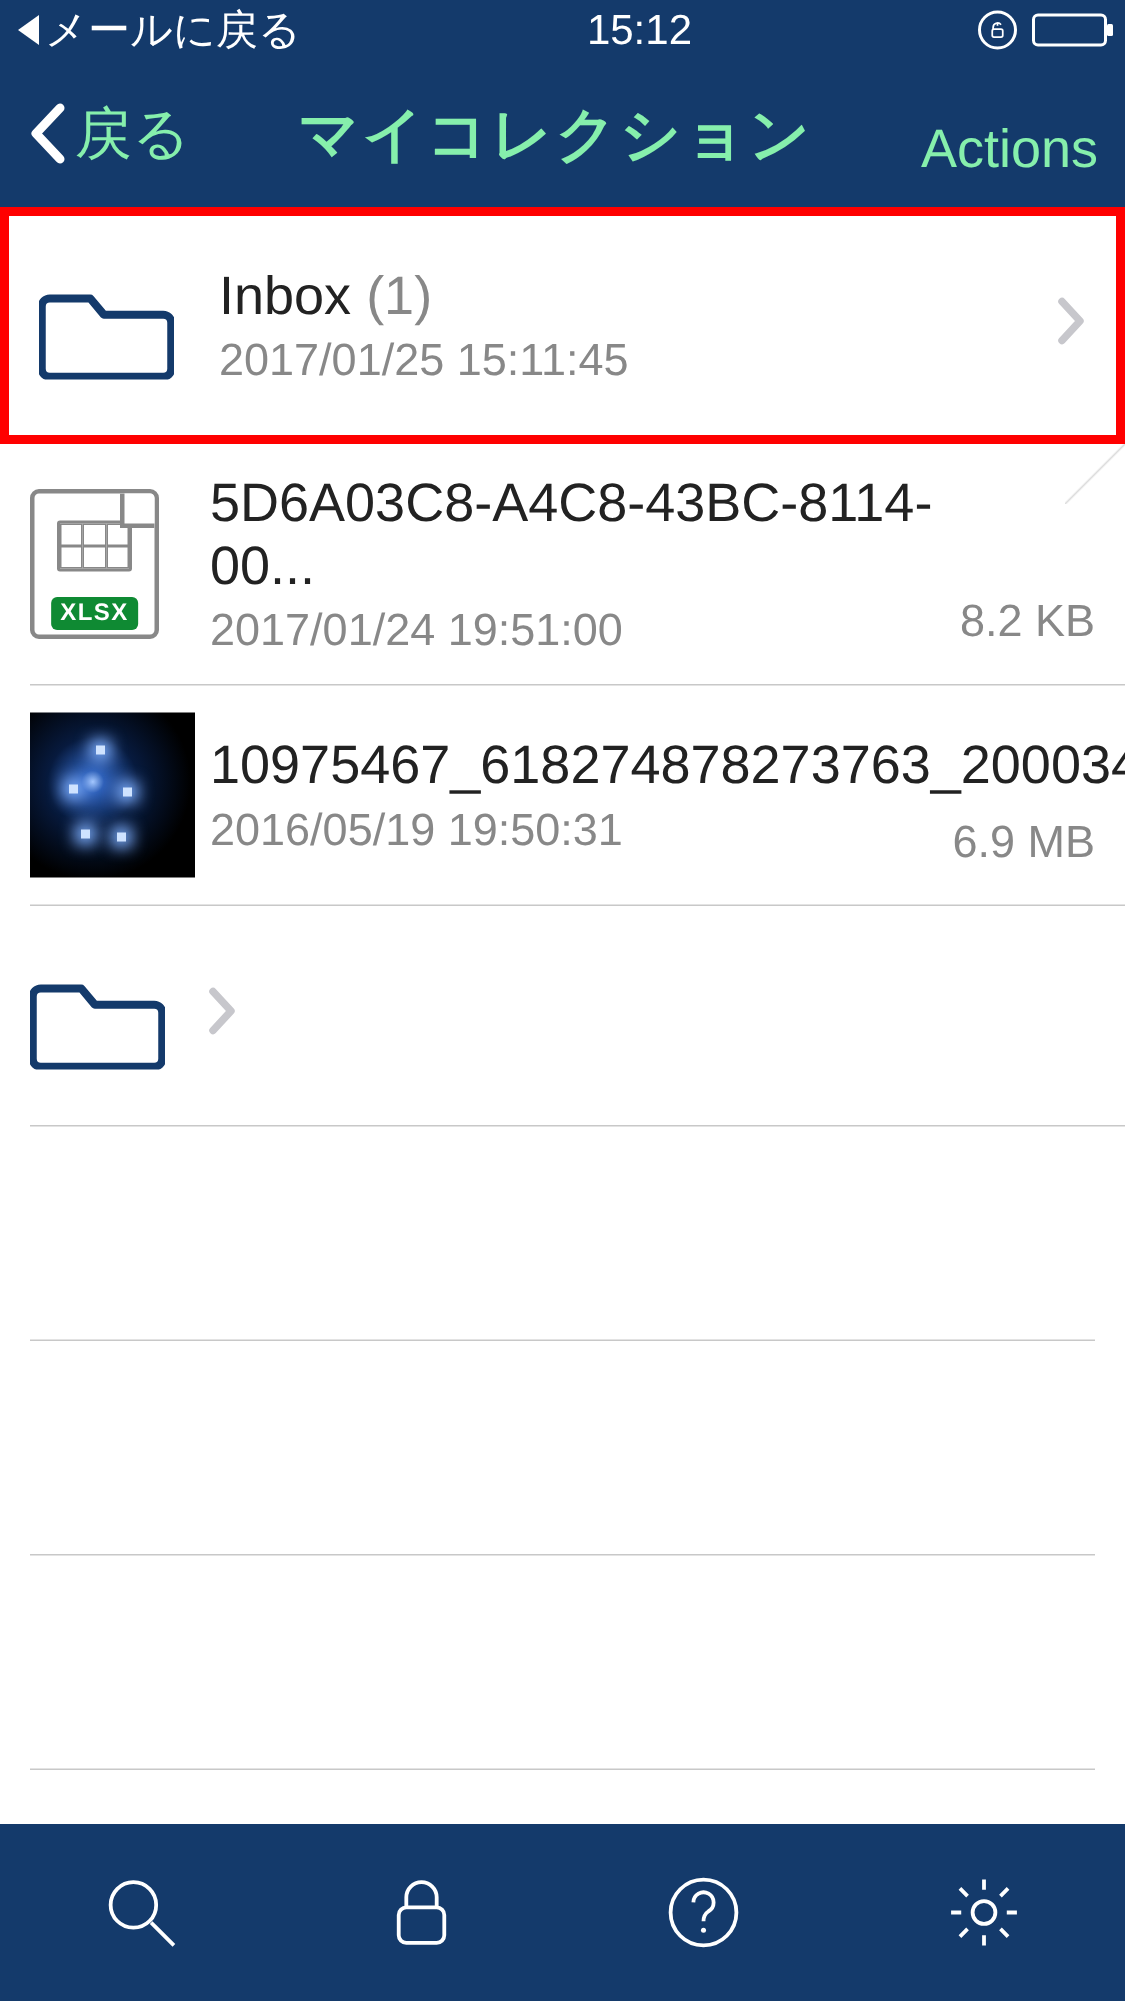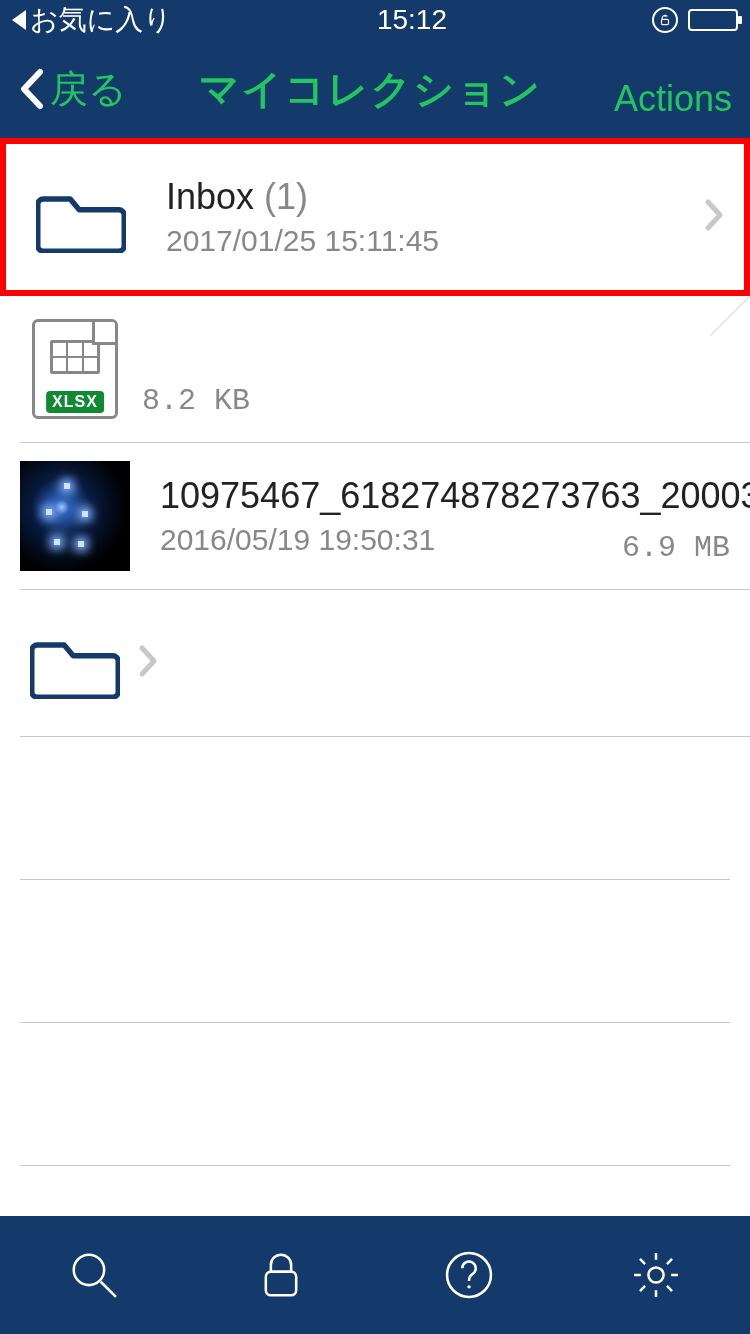--- a/index.html
+++ b/index.html
@@ -7,33 +7,33 @@
   .statusbar { height: 40px; background: #143a6b; color: #fff; display: flex; align-items: center; padding: 0 12px; font-size: 28px; }
   .statusbar .left { display: flex; align-items: center; gap: 4px; }
   .statusbar .center { flex: 1; text-align: center; font-weight: 400; }
   .statusbar .right { display: flex; align-items: center; gap: 10px; }
   .tri-left { width: 0; height: 0; border-top: 10px solid transparent; border-bottom: 10px solid transparent; border-right: 14px solid #fff; }
   .battery { width: 50px; height: 22px; border: 2px solid #fff; border-radius: 4px; position: relative; }
   .battery::after { content: ""; position: absolute; right: -6px; top: 5px; width: 4px; height: 8px; background: #fff; border-radius: 1px; }
   .battery-fill { background: #fff; height: 100%; width: 90%; }
   .orient-lock { width: 26px; height: 26px; border: 2px solid #fff; border-radius: 50%; display: flex; align-items: center; justify-content: center; }
   .orient-lock svg { width: 14px; height: 14px; }
-  .navbar { height: 98px; background: #143a6b; color: #22c55e; display: flex; align-items: center; padding: 0 18px; gap: 32px; }
+  .navbar { height: 98px; background: #143a6b; color: #86efac; display: flex; align-items: center; padding: 0 18px; gap: 32px; }
   .navbar .back { display: flex; align-items: center; gap: 6px; font-size: 38px; cursor: pointer; }
   .navbar .title { flex: 1; text-align: center; font-size: 40px; font-weight: 600; letter-spacing: 2px; }
   .navbar .actions { font-size: 36px; cursor: pointer; margin-top: 20px; }
   .list { background: #fff; }
   .row { display: flex; align-items: center; padding: 18px 20px 18px 20px; position: relative; }
   .row.highlight { border: 6px solid #ff0000; }
-  .row .thumb { width: 110px; height: 110px; flex-shrink: 0; display: flex; align-items: center; justify-content: center; }
-  .row .info { flex: 1; min-width: 0; padding-left: 10px; margin-left: 20px; }
+  .row .thumb { width: 110px; height: 110px; flex-shrink: 0; display: flex; align-items: center; }
+  .row .info { flex: 1; min-width: 0; padding-left: 10px; }
   .row .name { font-size: 36px; color: #222; }
   .row .name .count { color: #888; }
   .row .date { font-size: 30px; color: #888; margin-top: 6px; }
-  .row .size { font-size: 30px; color: #888; margin-left: 12px; white-space: nowrap; align-self: flex-end; padding-bottom: 6px; font-family: Liberation Mono, monospace; }
+  .row .size { font-size: 30px; color: #888; margin-left: 12px; white-space: nowrap; align-self: flex-end; padding-bottom: 6px; }
   .row .chev { color: #c7c7cc; font-size: 44px; padding-left: 8px; }
   .sep { height: 1px; background: #c8c8c8; margin-left: 20px; }
   .folder-icon { width: 90px; height: 72px; }
   .xlsx-icon { width: 86px; height: 100px; position: relative; }
   .xlsx-page { width: 86px; height: 100px; border: 3px solid #888; border-radius: 6px; position: relative; overflow: hidden; }
   .xlsx-corner { position: absolute; top: -3px; right: -3px; width: 26px; height: 26px; background: #fff; border-left: 3px solid #888; border-bottom: 3px solid #888; }
   .xlsx-grid { border: 2px solid #888; border-radius: 2px; width: 50px; height: 34px; margin: 18px auto 0; display: grid; grid-template-columns: 1fr 1fr 1fr; grid-template-rows: 1fr 1fr; }
   .xlsx-grid div { border: 1px solid #888; }
   .xlsx-badge { position: absolute; bottom: 6px; left: 50%; transform: translateX(-50%); background: #0f8a33; color: #fff; font-size: 16px; font-weight: 700; padding: 2px 6px; border-radius: 4px; letter-spacing: 1px; }
   .img-thumb { width: 110px; height: 110px; background: radial-gradient(circle at 38% 42%, #a7c9ff 0%, #2e5fb8 8%, #071a3e 32%, #000 70%); position: relative; overflow: hidden; }
@@ -44,21 +44,21 @@
   .tabbar { position: absolute; bottom: 0; left: 0; right: 0; height: 118px; background: #143a6b; display: flex; align-items: center; justify-content: space-around; }
   .tabbar .tab { color: #fff; cursor: pointer; display: flex; align-items: center; justify-content: center; width: 70px; height: 70px; }
   .tabbar svg { width: 54px; height: 54px; stroke: #fff; fill: none; stroke-width: 3; }
 </style>
 </head>
 <body>
 
 <div class="statusbar">
   <div class="left">
     <span class="tri-left"></span>
-    <span>お気に入り</span>
+    <span>メールに戻る</span>
   </div>
   <div class="center">15:12</div>
   <div class="right">
     <span class="orient-lock">
       <svg viewBox="0 0 24 24">
           <path d="M12 4v3M7 11V9a5 5 0 0 1 9-3" stroke="#fff" stroke-width="2" fill="none"></path>
           <rect x="6" y="11" width="12" height="9" rx="2" stroke="#fff" stroke-width="2" fill="none"></rect>
         </svg>
     </span>
     <span class="battery"><span class="battery-fill"></span></span>
@@ -104,20 +104,24 @@
               <div></div>
               <div></div>
               <div></div>
               <div></div>
               <div></div>
             </div>
           <div class="xlsx-corner"></div>
         </div>
         <div class="xlsx-badge">XLSX</div>
       </div>
+    </div>
+    <div class="info">
+      <div class="name">5D6A03C8-A4C8-43BC-8114-00...</div>
+      <div class="date">2017/01/24 19:51:00</div>
     </div>
     <div class="size">8.2 KB</div>
     <div class="page-corner"></div>
   </div>
   <div class="sep"></div>
 
   <div class="row">
     <div class="thumb">
       <div class="img-thumb">
         <div class="sparkle" style="top:22px;left:44px;"></div>

